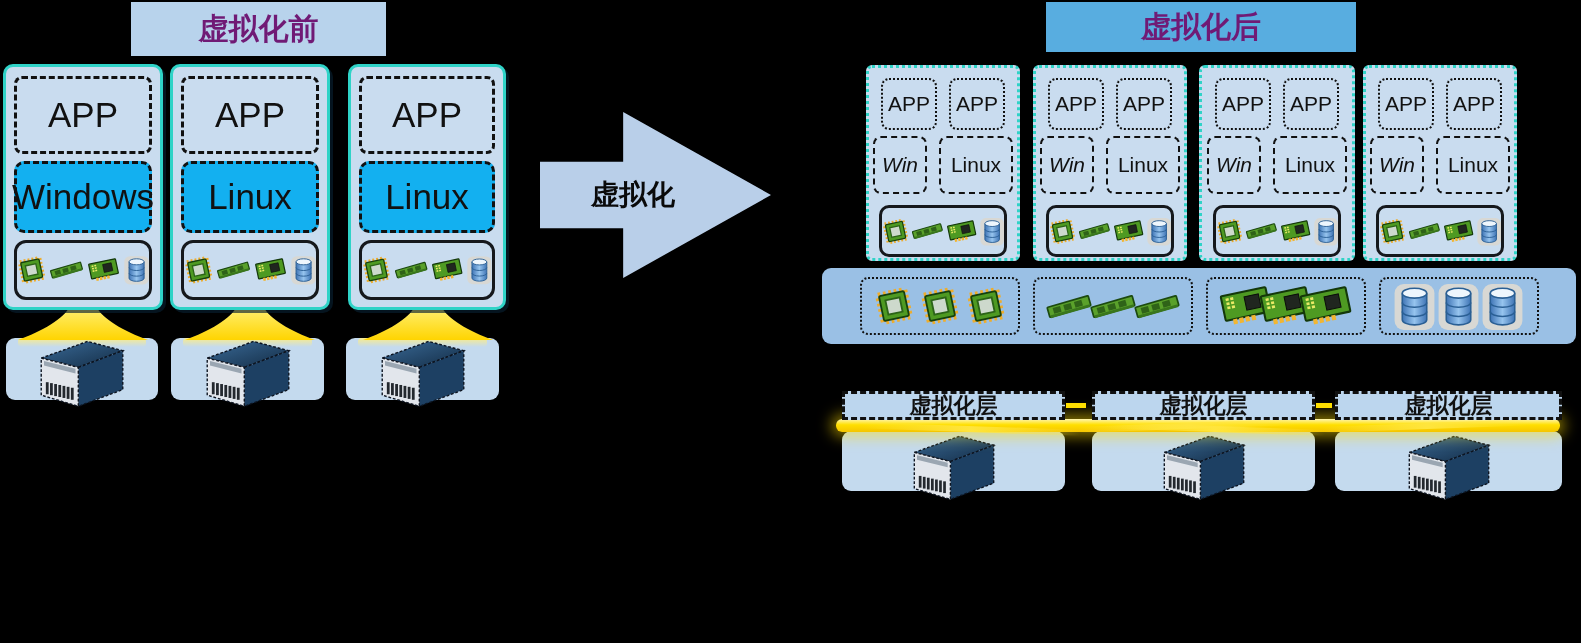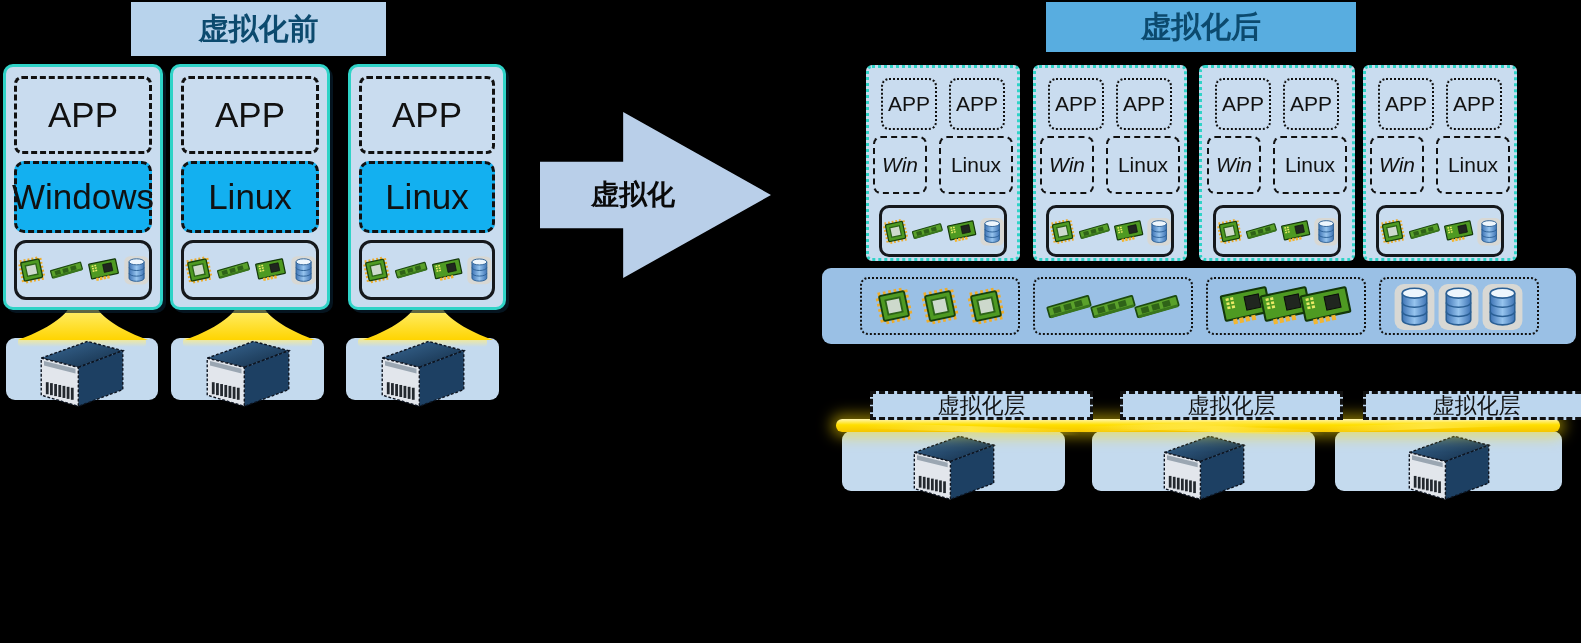--- a/index.html
+++ b/index.html
@@ -2,21 +2,21 @@
 <html><head>
 <meta charset="utf-8">
 <style>
   html,body{margin:0;padding:0;background:#000;}
   .canvas{position:relative;width:1581px;height:643px;background:#000;overflow:hidden;
           font-family:"Liberation Sans","DejaVu Sans",sans-serif;color:#111;}
   .abs{position:absolute;box-sizing:border-box;}
   .center{display:flex;align-items:center;justify-content:center;}
 
   
-  .hdr{font-weight:bold;font-size:30px;color:#0c4a6e;}
+  .hdr{font-weight:bold;font-size:30px;color:#701a75;}
   .hdr-light{background:#b8d3ec;}
   .hdr-med{background:#58ade0;}
 
   
   .stack{background:#c9dcef;border:3px solid #2fd3c7;border-radius:10px;
          box-shadow:3px 3px 0 rgba(8,30,48,.65);z-index:3;}
   .appbox-l{margin:9px 8px 0;height:78px;border:3px dashed #111;border-radius:8px;
             font-size:35px;box-sizing:border-box;}
   .osbox-l{margin:7px 8px 0;height:72px;background:#13b0f0;border:3px dashed #111;
            border-radius:10px;font-size:35px;box-sizing:border-box;}
@@ -51,21 +51,21 @@
   .os-win{width:54px;font-style:italic;} .os-linux{width:74px;}
   .hwbar-s{margin:11px auto 0;width:128px;height:52px;border:3px solid #15181c;border-radius:10px;
            display:flex;align-items:center;justify-content:center;gap:2px;box-sizing:border-box;}
 
   
   .pool{background:#9ac0e5;border-radius:9px;display:flex;align-items:center;justify-content:center;gap:13px;z-index:2;}
   .pgroup{width:160px;height:58px;border:2px dotted #111;border-radius:8px;
           display:flex;align-items:center;justify-content:center;box-sizing:border-box;}
 
   
-  .vlayer{background:#bcd6ee;border:3px dashed #111;font-weight:normal;font-size:22px;z-index:3;margin-left:28px;}
+  .vlayer{background:#bcd6ee;border:3px dashed #111;font-weight:bold;font-size:22px;z-index:3;}
 
   .wm{position:absolute;right:6px;bottom:13px;font-size:25px;color:#e6e6e6;
       text-shadow:1px 1px 2px #666;}
   svg{display:block;}
 </style>
 </head>
 <body>
 
 <div class="canvas">
 

